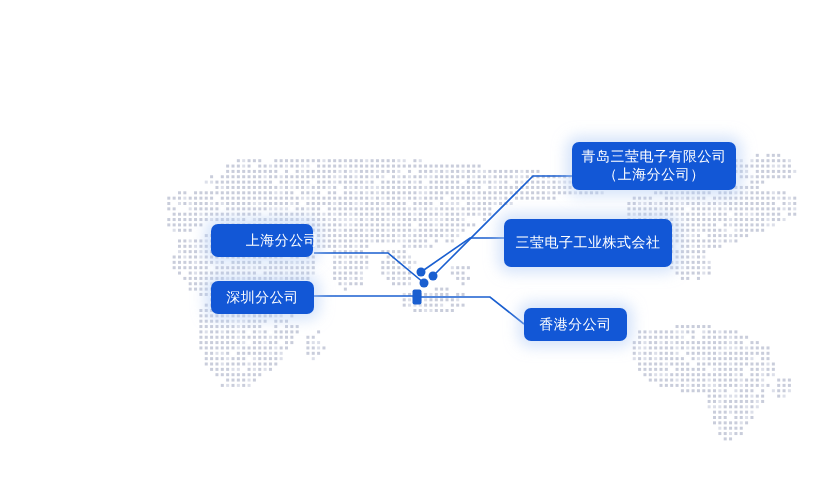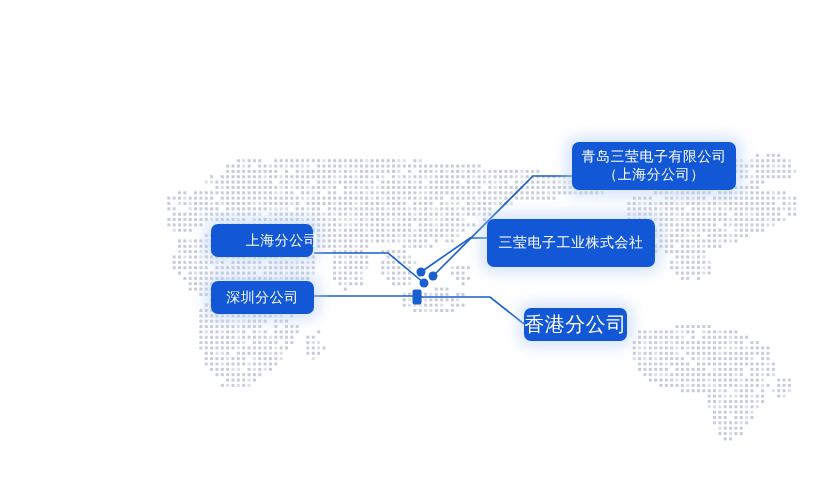--- a/index.html
+++ b/index.html
@@ -69,40 +69,40 @@
   }
   .label .ln { display: block; }
 
   .label-qingdao {
     left: 572px; top: 142px;
     width: 164px; height: 48px;
     font-size: 14px;
     padding: 2px 0;
   }
   .label-korea {
-    left: 487px; top: 219px;
+    left: 504px; top: 219px;
     width: 168px; height: 48px;
     font-size: 14px;
     padding: 2px 0;
   }
   .label-shanghai {
     left: 211px; top: 224px;
     width: 102px; height: 33px;
     font-size: 14px;
     padding-left: 40px;
   }
   .label-shenzhen {
     left: 211px; top: 281px;
     width: 103px; height: 33px;
     font-size: 14px;
   }
   .label-hongkong {
     left: 524px; top: 308px;
     width: 103px; height: 33px;
-    font-size: 20px;
+    font-size: 14px;
   }
 </style>
 </head>
 <body>
 
 <div id="stage">
 
   <div id="map-layer">
     <svg id="map-svg" viewBox="0 0 824 480" xmlns="http://www.w3.org/2000/svg">
         <rect x="755.80" y="153.85" width="3" height="3" fill="#c9cddb"></rect>

